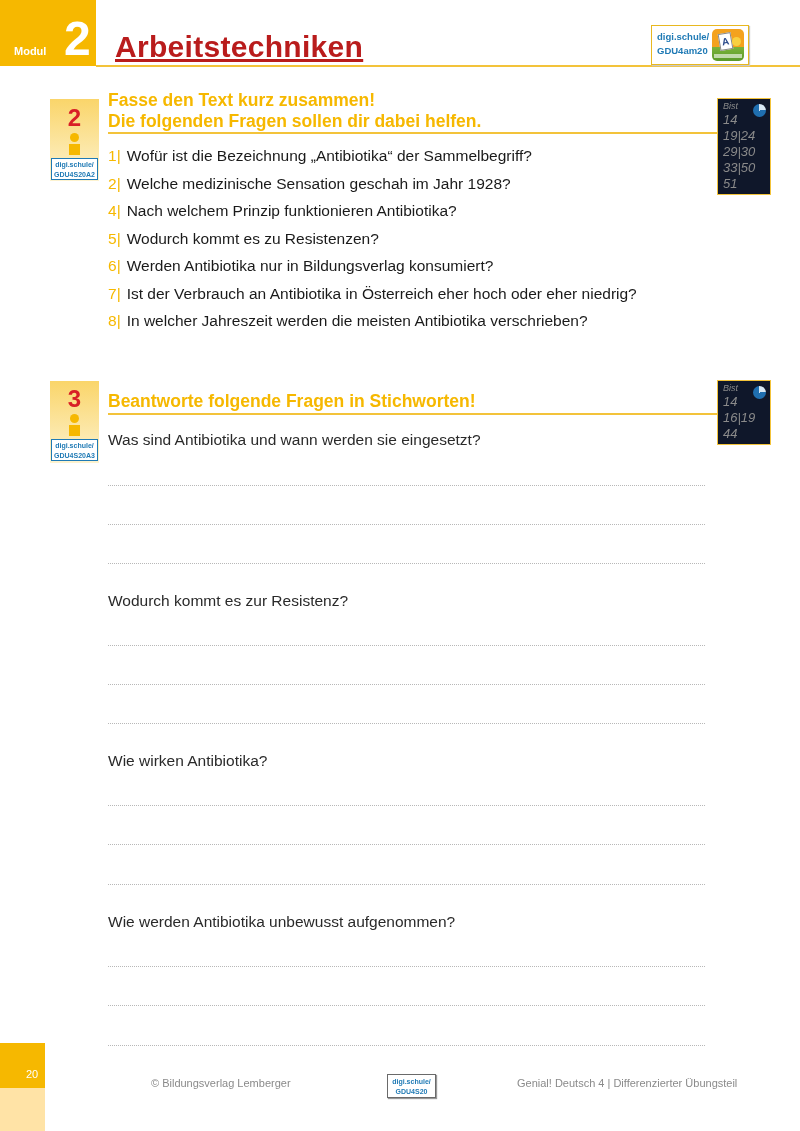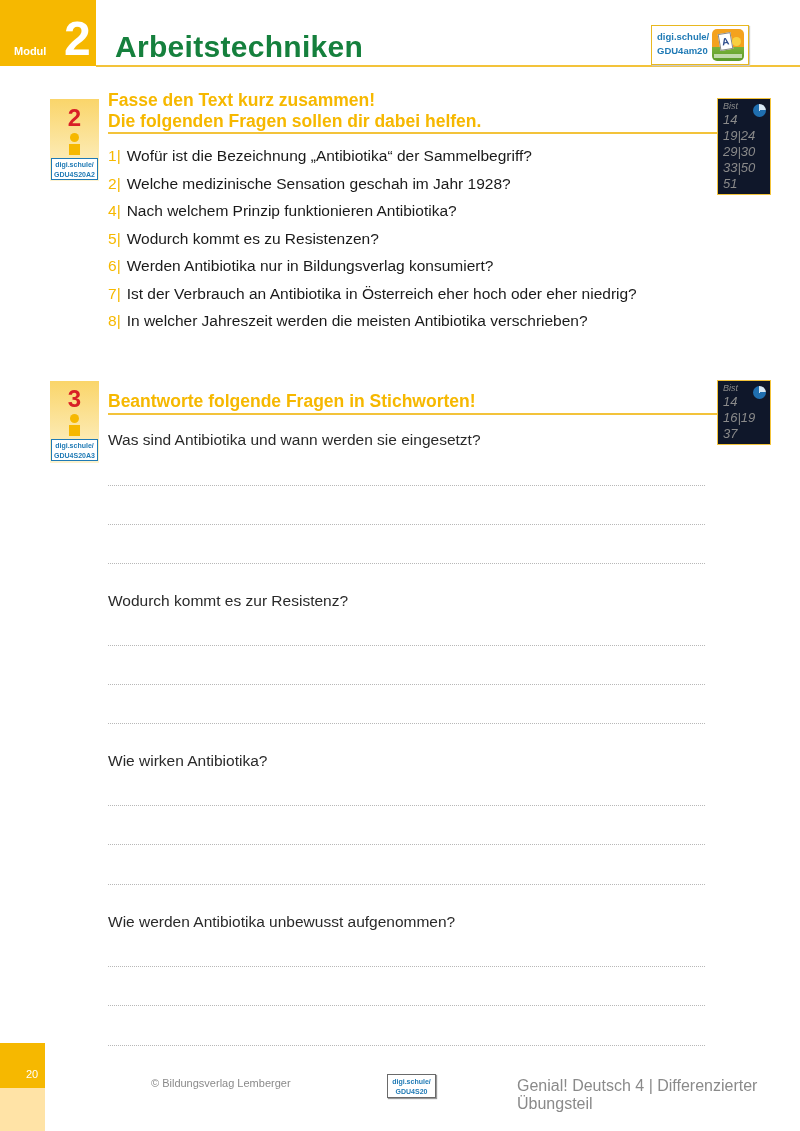--- a/index.html
+++ b/index.html
@@ -3,21 +3,21 @@
 <meta charset="utf-8">
 <style>
   * { box-sizing: border-box; margin: 0; padding: 0; }
   html, body { width: 800px; height: 1131px; background: #ffffff; overflow: hidden; }
   body { position: relative; font-family: "Liberation Sans", sans-serif; color: #1a1a1a; }
 
   
   .modul-block { position: absolute; left: 0; top: 0; width: 96px; height: 66px; background: #f6b800; }
   .modul-label { position: absolute; left: 14px; top: 45px; font-size: 11px; font-weight: bold; color: #ffffff; }
   .modul-number { position: absolute; left: 64px; top: 12px; font-size: 48px; line-height: 54px; font-weight: bold; color: #ffffff; }
-  .header-title { position: absolute; left: 115px; top: 30px; font-size: 30px; font-weight: bold; color: #15803d; letter-spacing: 0.3px; }
+  .header-title { position: absolute; left: 115px; top: 30px; font-size: 30px; font-weight: bold; color: #b91c1c; letter-spacing: 0.3px; text-decoration: underline; }
   .header-rule { position: absolute; left: 96px; right: 0; top: 65px; height: 2px; background: #f3c33a; }
   .digi-top { position: absolute; left: 651px; top: 25px; width: 98px; height: 40px; border: 1.5px solid #e8b820; background: #fff; box-shadow: 1px 1px 1px #c8c8c8; }
   .digi-top .txt { position: absolute; left: 5px; top: 4px; font-size: 9.5px; line-height: 14px; font-weight: bold; color: #1f7ab5; }
   .digi-top .app-icon { position: absolute; right: 4px; top: 3px; width: 32px; height: 32px; border-radius: 5px; background: linear-gradient(#f4a21e 0%, #f4a21e 55%, #7bb33a 56%, #5a9a2a 100%); }
   .digi-top .app-icon .card { position: absolute; left: 7px; top: 4px; width: 13px; height: 17px; background: #fff; border: 1px solid #8a8a8a; transform: rotate(-10deg); font-size: 10px; font-weight: bold; color: #2a4a8a; text-align: center; line-height: 16px; }
   .digi-top .app-icon .arrow { position: absolute; left: 20px; top: 8px; width: 9px; height: 9px; background: #f8d040; border-radius: 50%; }
   .digi-top .app-icon .strip { position: absolute; left: 2px; bottom: 3px; width: 28px; height: 4px; background: #fff; opacity: 0.6; }
 
   
   .task-badge { position: absolute; left: 50px; width: 49px; background: linear-gradient(#fad56a, #fdf3d0); }
@@ -44,21 +44,21 @@
   
   .answer-q { position: absolute; left: 108px; font-size: 15.5px; color: #2a2a2a; line-height: 20px; }
   .answer-line { position: absolute; left: 108px; width: 597px; height: 0; border-top: 1px dotted #b8b8b8; }
 
   
   .foot-block { position: absolute; left: 0; top: 1043px; width: 45px; height: 45px; background: #f6b800; }
   .foot-block-light { position: absolute; left: 0; top: 1088px; width: 45px; height: 43px; background: #ffe3a6; }
   .page-num { position: absolute; left: 26px; top: 1068px; font-size: 11px; color: #ffffff; }
   .copyright { position: absolute; left: 151px; top: 1077px; font-size: 11px; color: #8a8a8a; }
   .digi-foot { position: absolute; left: 387px; top: 1074px; width: 49px; height: 24px; border: 1.5px solid #6a6a6a; background: #fff; font-size: 7px; line-height: 9.5px; font-weight: bold; color: #1f7ab5; text-align: center; padding-top: 2px; box-shadow: 1px 1px 1px #999; }
-  .book-title { position: absolute; left: 517px; top: 1077px; font-size: 16px; color: #8a8a8a; }
+  .book-title { position: absolute; left: 517px; top: 1077px; font-size: 11px; color: #8a8a8a; }
 </style>
 </head>
 <body>
 
 <div class="modul-block">
   <span class="modul-label">Modul</span>
   <span class="modul-number">2</span>
 </div>
 <h1 class="header-title">Arbeitstechniken</h1>
 <div class="header-rule"></div>
@@ -117,21 +117,21 @@
     <div>GDU4S20A3</div>
   </div>
 </div>
 <div class="task-title" style="top:391px;">Beantworte folgende Fragen in Stichworten!</div>
 <div class="task-rule" style="top:413px;"></div>
 <div class="bist-box" style="top:380px;height:65px;">
   <div class="bist-label">Bist</div>
   <div class="pie"></div>
   <div class="bist-val">14</div>
   <div class="bist-val">16|19</div>
-  <div class="bist-val">37</div>
+  <div class="bist-val">44</div>
 </div>
 
 <div class="answer-q" style="top:430px;">Was sind Antibiotika und wann werden sie eingesetzt?</div>
 <div class="answer-line" style="top:485px;"></div>
 <div class="answer-line" style="top:524px;"></div>
 <div class="answer-line" style="top:563px;"></div>
 
 <div class="answer-q" style="top:591px;">Wodurch kommt es zur Resistenz?</div>
 <div class="answer-line" style="top:645px;"></div>
 <div class="answer-line" style="top:684px;"></div>

